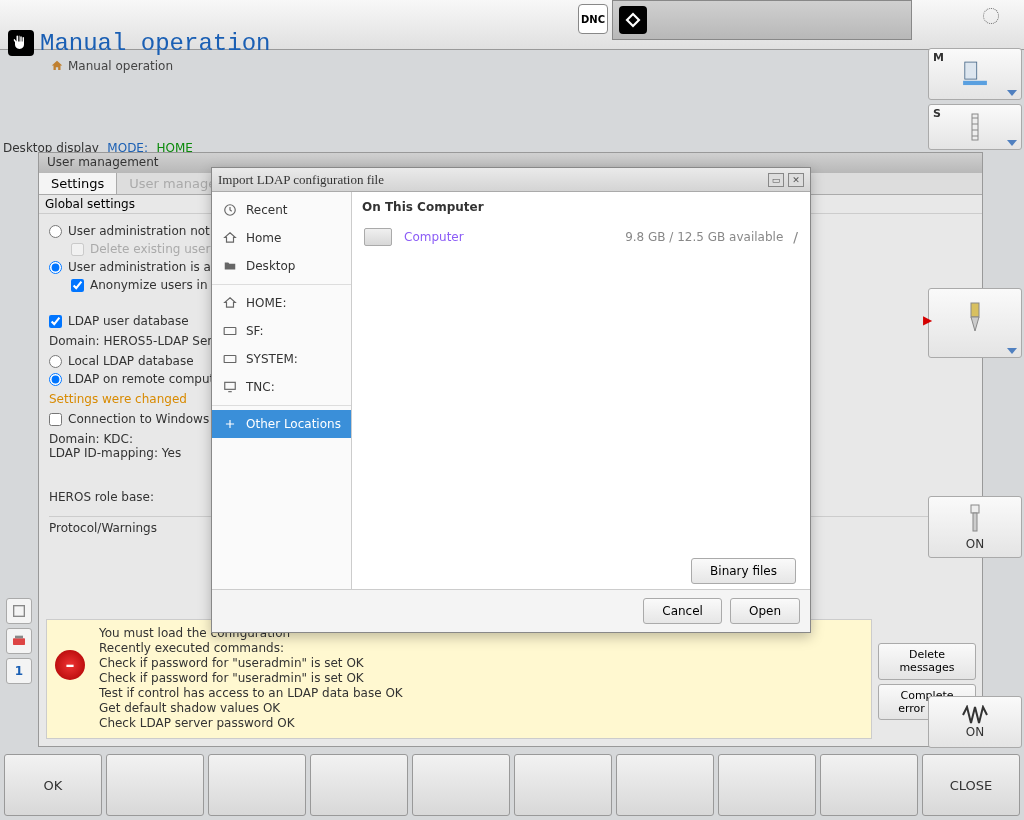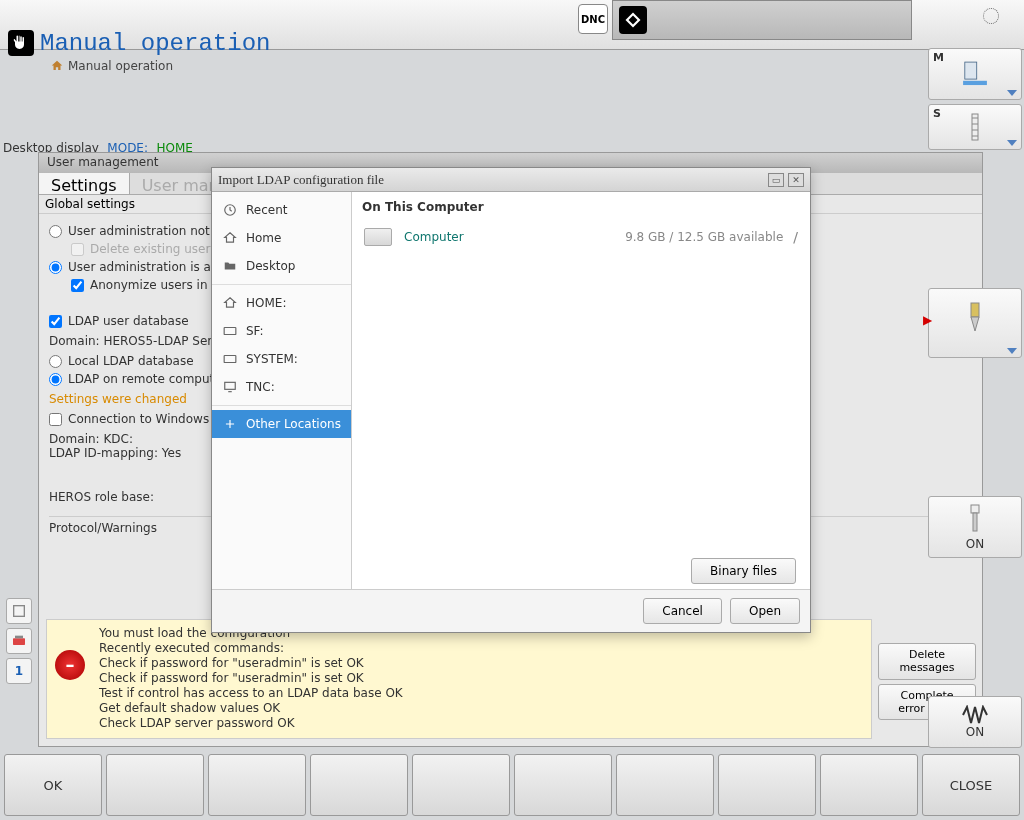--- a/index.html
+++ b/index.html
@@ -15,21 +15,21 @@
   .dnc-badge { position:absolute; left:578px; top:4px; width:30px; height:30px; background:#fff; border:1px solid #888; border-radius:4px; display:flex; align-items:center; justify-content:center; font-weight:bold; font-size:10px; }
   .prog-btn { position:absolute; left:612px; top:0; width:300px; height:40px; background:linear-gradient(#d0d0d0,#b8b8b8); border:1px solid #888; display:flex; align-items:center; padding-left:6px; }
   .prog-diamond { width:28px; height:28px; background:#000; border-radius:4px; display:flex; align-items:center; justify-content:center; color:#fff; margin-right:10px; }
   .prog-text { font-family:"Courier New",monospace; font-size:22px; color:#555; }
   .clock-icon { position:absolute; right:25px; top:8px; width:16px; height:16px; border:1px dotted #666; border-radius:50%; }
 
   
   .bg-window { position:absolute; left:38px; top:152px; width:945px; height:595px; background:#e8e8e8; border:1px solid #999; }
   .bg-titlebar { height:20px; background:linear-gradient(#d0d0d0,#b8b8b8); padding:2px 8px; font-size:12px; color:#333; }
   .bg-tabs { height:22px; display:flex; border-bottom:1px solid #aaa; background:#ddd; }
-  .bg-tab { padding:3px 12px; border-right:1px solid #aaa; font-size:16px; }
+  .bg-tab { padding:3px 12px; border-right:1px solid #aaa; font-size:13px; }
   .bg-tab.active { background:#f4f4f4; }
   .bg-tab.inactive { color:#aaa; }
   .bg-section { padding:2px 6px; background:#e8e8e8; font-size:12px; border-bottom:1px solid #ccc; }
   .bg-body { padding:6px 10px; font-size:12px; color:#333; }
   .bg-radio, .bg-check { display:flex; align-items:center; margin:4px 0; }
   .bg-radio input, .bg-check input { margin-right:6px; }
   .indent { margin-left:22px; }
   .disabled { color:#aaa; }
   .changed { color:#d88a00; font-size:12px; margin:6px 0; }
   .protocol-hdr { margin-top:12px; font-size:12px; color:#333; border-top:1px solid #ccc; padding-top:4px;}
@@ -53,21 +53,21 @@
   .dlg-sidebar { width:140px; background:#fafafa; border-right:1px solid #ccc; display:flex; flex-direction:column; padding-top:4px; }
   .sb-item { display:flex; align-items:center; padding:6px 10px; font-size:12px; color:#333; gap:8px; }
   .sb-item.selected { background:#3a8fd9; color:#fff; }
   .sb-item.selected .sb-icon-box { color:#fff; }
   .sb-sep { height:1px; background:#ddd; margin:4px 0; }
   .sb-icon-box { width:16px; height:16px; display:flex; align-items:center; justify-content:center; color:#666; }
   .dlg-main { flex:1; background:#fff; display:flex; flex-direction:column; }
   .dlg-main-hdr { padding:8px 10px; font-weight:bold; font-size:12px; color:#333; }
   .dlg-row { display:flex; align-items:center; padding:6px 12px; }
   .dlg-row .drive-icon { width:28px; height:18px; border:1px solid #aaa; border-radius:2px; background:linear-gradient(#f0f0f0,#d8d8d8); margin-right:12px; }
-  .dlg-row .name { flex:1; font-size:12px; color:#0f766e; }
+  .dlg-row .name { flex:1; font-size:12px; color:#8b5cf6; }
   .dlg-row .meta { font-size:12px; color:#888; }
   .dlg-row .eject { margin-left:10px; color:#888; font-size:14px; }
   .dlg-footer { border-top:1px solid #ccc; background:#f4f4f4; padding:8px 10px; display:flex; justify-content:flex-end; gap:8px; align-items:center; }
   .dlg-filter { position:absolute; right:14px; bottom:48px; }
   .dlg-btn { background:linear-gradient(#fafafa,#e6e6e6); border:1px solid #aaa; border-radius:3px; padding:5px 18px; font-size:12px; }
 
   
   .right-rail { position:absolute; right:0; top:46px; width:98px; bottom:70px; background:transparent; display:flex; flex-direction:column; }
   .rr-item { border:1px solid #aaa; border-radius:3px; margin:2px 2px; background:linear-gradient(#fafafa,#e4e4e4); height:52px; display:flex; flex-direction:column; align-items:center; justify-content:center; font-size:11px; color:#333; position:relative; }
   .rr-letter { position:absolute; left:4px; top:2px; font-size:11px; font-weight:bold; color:#333; }

